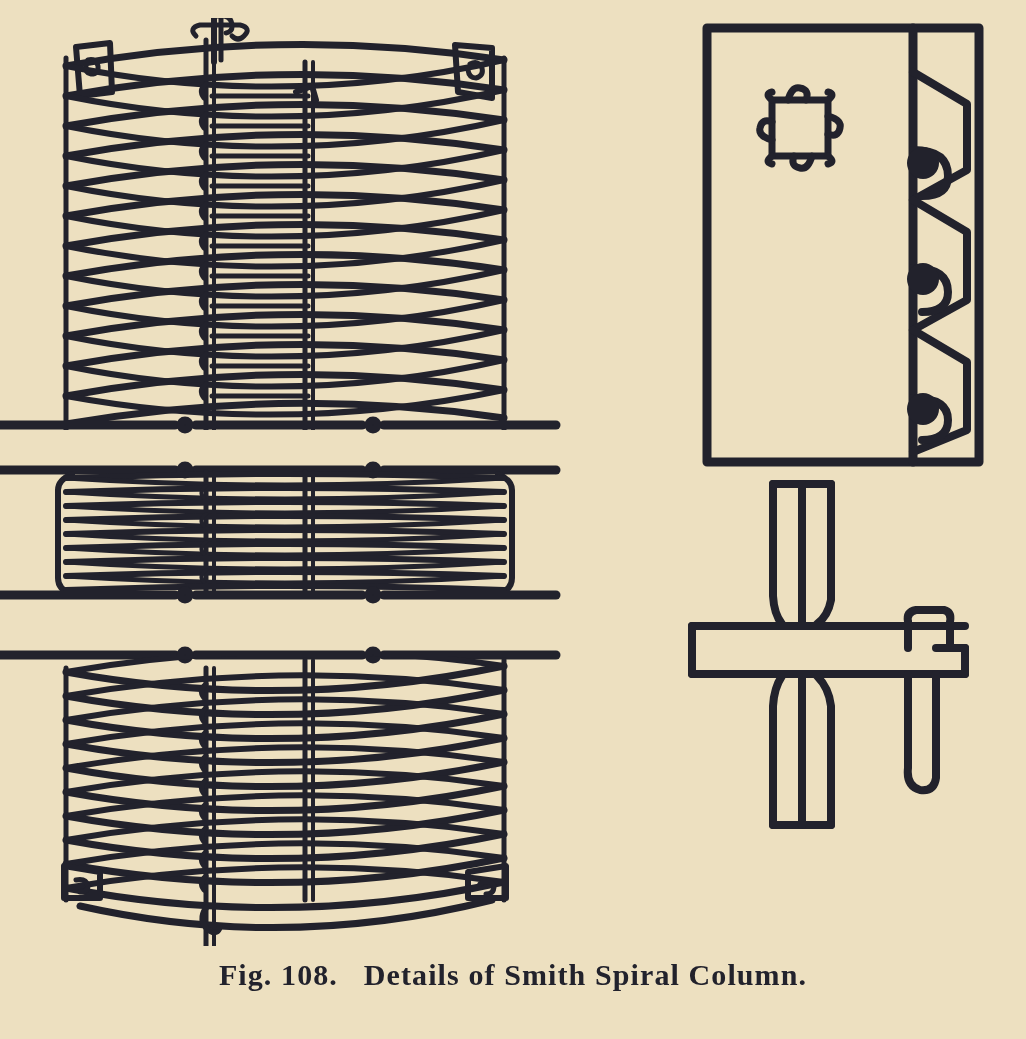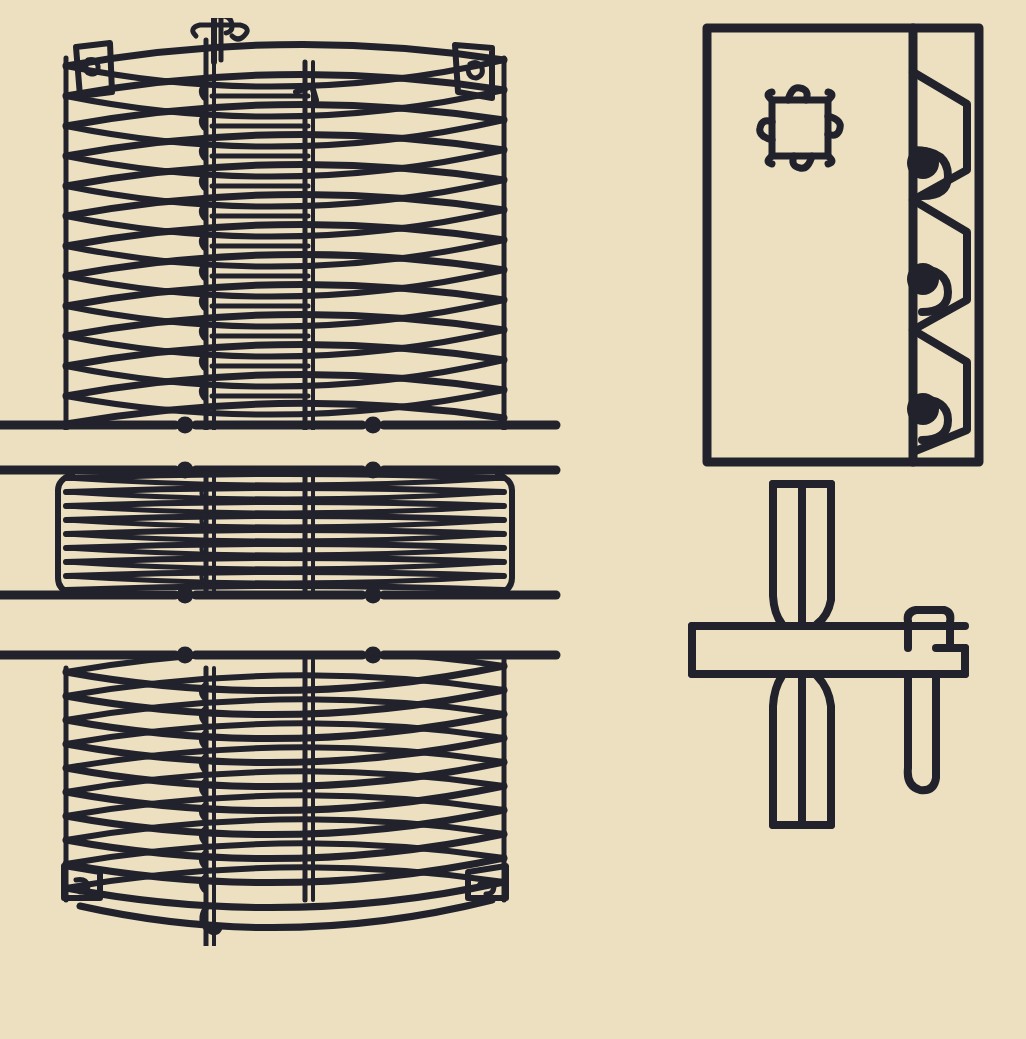--- a/index.html
+++ b/index.html
@@ -346,14 +346,15 @@
 
         <path d="M908 622 Q906 612 916 610 L944 610 Q952 612 950 622 L950 648"></path>
         <path d="M908 622 L908 648"></path>
         <path d="M908 674 L908 768 Q906 786 920 790 Q934 792 936 778 L936 674"></path>
         <path d="M936 648 L965 648"></path>
       </g>
 
     </g>
   </svg>
 
+  <div id="figure-caption" style="color: rgb(34, 34, 44);">Fig. 108.   Details of Smith Spiral Column.</div>
 
 </div>
 
 </body></html>

